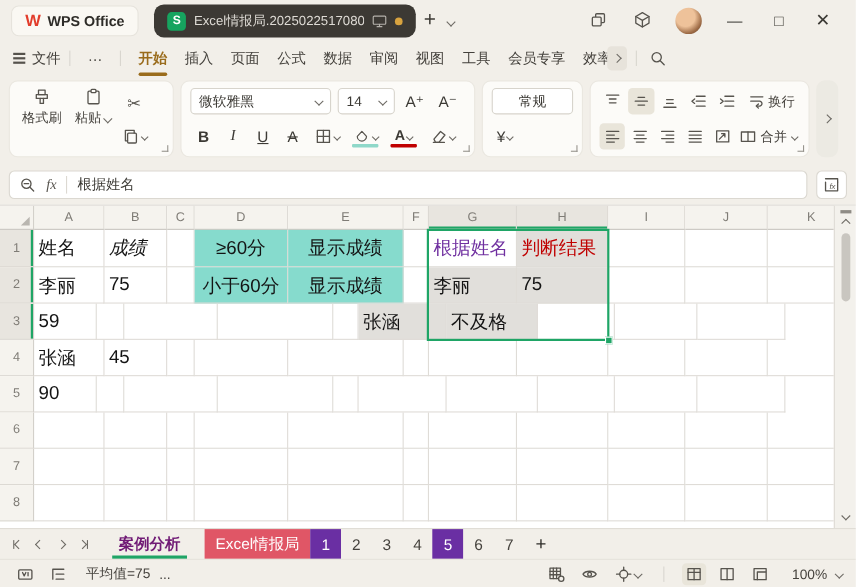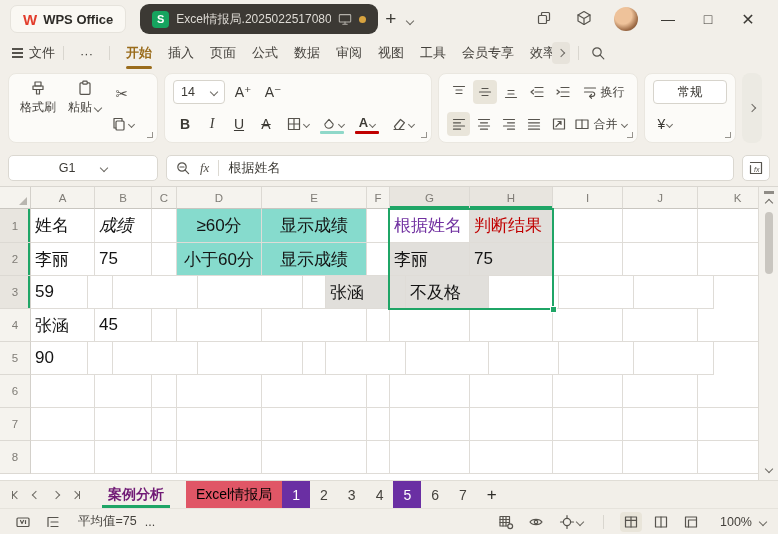--- a/index.html
+++ b/index.html
@@ -197,20 +197,24 @@
               </svg>
               <i class="chev"></i>
           </span>
         </span>
       </div>
       <span class="corner"></span>
     </div>
 
     <div class="rgroup" style="width:268px;">
       <div class="rrow">
+        <span class="combo" style="width:128px;">
+            <span>微软雅黑</span>
+            <i class="chev"></i>
+          </span>
         <span class="combo" style="width:52px;">
             <span>14</span>
             <i class="chev"></i>
           </span>
         <span class="tbtn">A⁺</span>
         <span class="tbtn">A⁻</span>
       </div>
       <div class="rrow" style="gap:3px;">
         <span class="tbtn" style="font-weight:bold;">B</span>
         <span class="tbtn" style="font-style:italic;font-family:'Liberation Serif',serif;">I</span>
@@ -239,20 +243,33 @@
           <svg class="ic" viewBox="0 0 16 16">
               <path d="m3.5 10.5 6-7 4 3.2-5.5 6.8H5z"></path>
               <path d="M3 13.5h10"></path>
             </svg>
             <i class="chev"></i>
         </span>
       </div>
       <span class="corner"></span>
     </div>
 
+    <div class="rgroup" style="width:92px;">
+      <span class="combo" style="width:74px;justify-content:center;">
+          <span>常规</span>
+        </span>
+      <div class="rrow">
+        <span class="tbtn">
+            <span>¥</span>
+            <i class="chev"></i>
+          </span>
+      </div>
+      <span class="corner"></span>
+    </div>
+
     <div class="rgroup" style="width:200px;">
       <div class="rrow" style="gap:2px;">
         <span class="tbtn">
             <svg class="ic" viewBox="0 0 16 16">
               <path d="M2.5 2.5h11M5 6h6M5 9.5h6"></path>
             </svg>
           </span>
         <span class="tbtn hl">
             <svg class="ic" viewBox="0 0 16 16">
               <path d="M2.5 8h11M5 4.5h6M5 11.5h6"></path>
@@ -313,43 +330,26 @@
               <rect x="2" y="4" width="12" height="8.5"></rect>
               <path d="M8 4v8.5"></path>
             </svg>
           <span class="wraplab">合并</span>
             <i class="chev"></i>
         </span>
       </div>
       <span class="corner"></span>
     </div>
 
-    <div class="rgroup" style="width:92px;">
-      <span class="combo" style="width:74px;justify-content:center;">
-          <span>常规</span>
-        </span>
-      <div class="rrow">
-        <span class="tbtn">
-            <span>¥</span>
-            <i class="chev"></i>
-          </span>
-      </div>
-      <span class="corner"></span>
-    </div>
-
     <div style="width:20px;height:70px;background:#eceae3;border-radius:8px;display:flex;align-items:center;justify-content:center;">
         <i class="chev r"></i>
       </div>
   </div>
 
   <div id="fbar" class="band">
-    <div class="namebox">
-        <span>G1</span>
-        <i class="chev"></i>
-      </div>
     <div class="ffield">
       <svg class="ic" viewBox="0 0 16 16">
           <circle cx="7" cy="7" r="4.2"></circle>
           <path d="m10.2 10.2 3.4 3.4M5 7h4"></path>
         </svg>
       <span class="fxi">fx</span>
       <span class="fdiv"></span>
       <span>根据姓名</span>
     </div>
     <div class="fxpane">
@@ -511,21 +511,21 @@
       </span>
     <span class="nav">
         <i class="chev r"></i>
       </span>
     <span class="nav">
         <i class="chev r"></i>
         <span class="bar1"></span>
       </span>
     <span id="tabs" style="display:flex;align-items:center;margin-left:12px;height:27px;">
         <span class="stab active" style="color: #701a75; margin-right: 12px;">案例分析</span>
-        <span class="stab" style="background: rgb(224, 86, 102); color: #000000;">Excel情报局</span>
+        <span class="stab" style="background: rgb(224, 86, 102); color: #ffffff;">Excel情报局</span>
         <span class="stab" style="background: rgb(106, 47, 163); color: rgb(255, 255, 255);">1</span>
         <span class="stab">2</span>
         <span class="stab">3</span>
         <span class="stab">4</span>
         <span class="stab" style="background: rgb(106, 47, 163); color: rgb(255, 255, 255);">5</span>
         <span class="stab">6</span>
         <span class="stab">7</span>
       </span>
     <span class="addsheet">+</span>
   </div>

